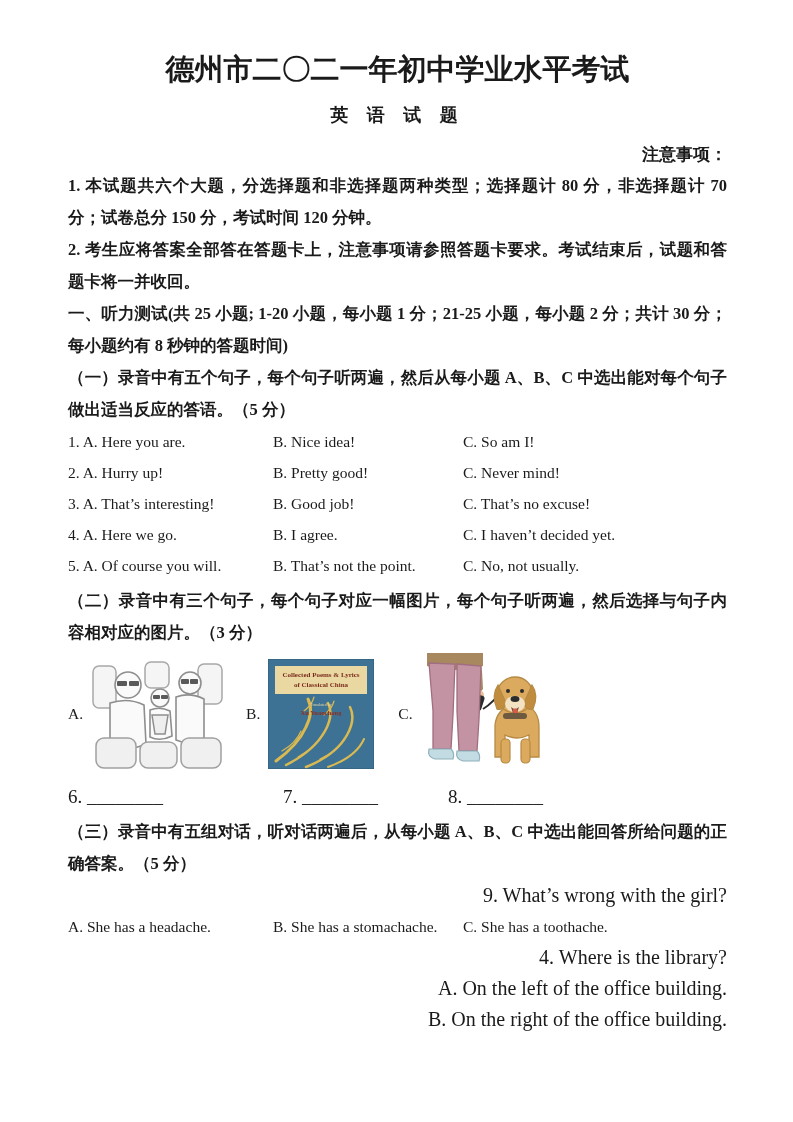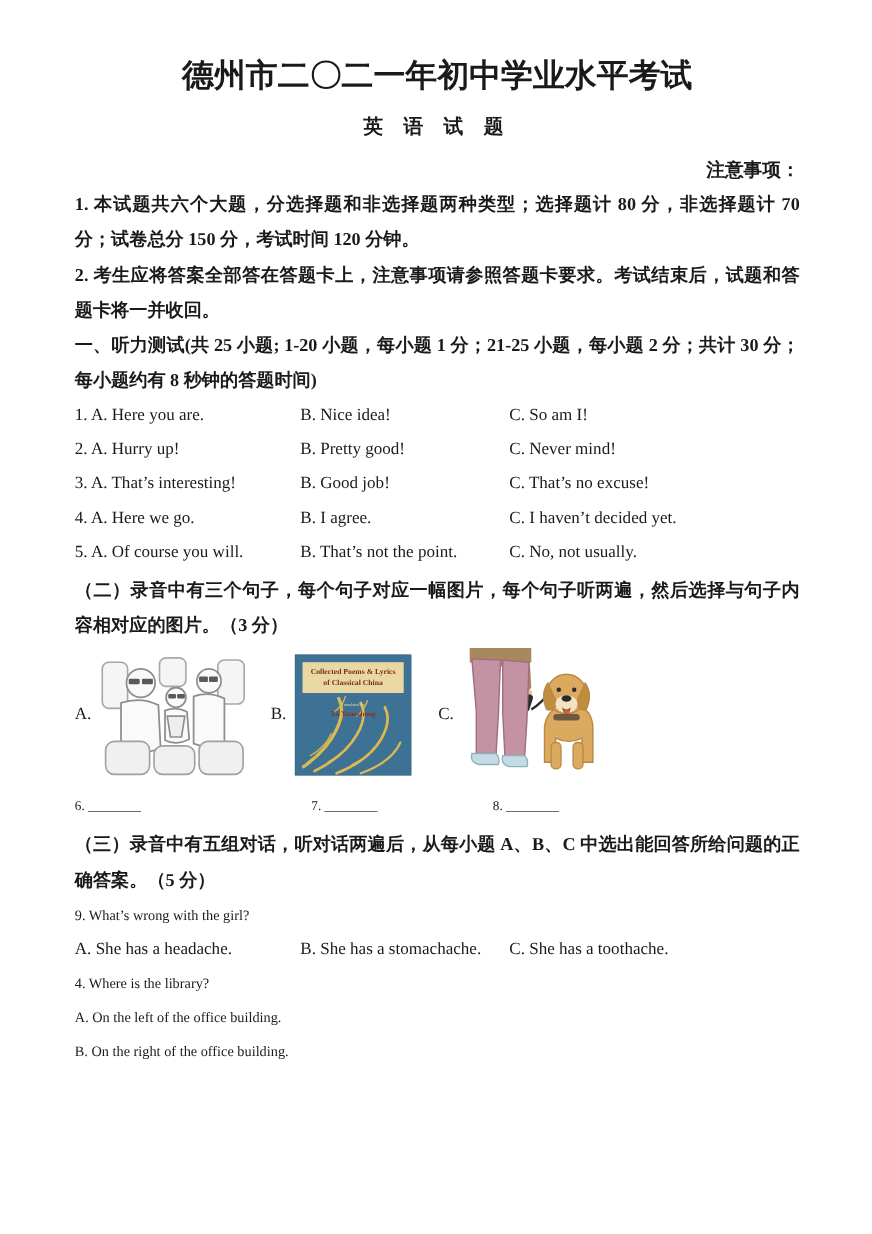--- a/index.html
+++ b/index.html
@@ -6,44 +6,45 @@
   body{width:793px;height:1122px;overflow:hidden;
        font-family:"Liberation Serif","DejaVu Serif",serif;color:#1a1a1a;}
   .page{padding:52px 66px 0 68px;}
   .title{font-size:29px;line-height:34px;font-weight:bold;text-align:center;margin:0;}
   .subtitle{font-size:18px;line-height:30px;font-weight:bold;text-align:center;
             letter-spacing:7px;margin:14px 0 0 0;}
   .cn{font-size:16.5px;line-height:32px;font-weight:bold;text-align:justify;margin:0;}
   .notice-head{margin-top:10px;font-size:17px;line-height:30px;font-weight:bold;text-align:right;}
   .en-row{font-size:15.5px;line-height:31px;height:31px;white-space:nowrap;
           display:grid;grid-template-columns:205px 190px 1fr;}
-  .en-line{font-size:13px;line-height:31px;height:31px;}
+  .en-line{font-size:20px;line-height:31px;height:31px;text-align:right;}
   .mt4{margin-top:4px;}
   .pics-row{display:flex;align-items:center;height:122px;margin-top:4px;}
   .pic-label{font-size:15.5px;margin-right:8px;}
   .pic{flex:0 0 auto;}
   .gap1{width:22px;} .gap2{width:24px;}
   .blanks-row{display:grid;grid-template-columns:215px 165px 1fr;
-              font-size:12px;line-height:31px;height:31px;margin-top:6px;font-family:Liberation Serif, serif;}
+              font-size:19px;line-height:31px;height:31px;margin-top:6px;font-family:Liberation Serif, serif;}
   svg text{font-family:"Liberation Serif","DejaVu Serif",serif;}
 </style>
 </head>
 <body>
 
 <div class="page">
 
   <h1 class="title">德州市二〇二一年初中学业水平考试</h1>
   <h2 class="subtitle">英 语 试 题</h2>
 
   <div class="notice-head">注意事项：</div>
   <p class="cn">1. 本试题共六个大题，分选择题和非选择题两种类型；选择题计 80 分，非选择题计 70 分；试卷总分 150 分，考试时间 120 分钟。</p>
   <p class="cn">2. 考生应将答案全部答在答题卡上，注意事项请参照答题卡要求。考试结束后，试题和答题卡将一并收回。</p>
 
   <p class="cn">一、听力测试(共 25 小题; 1-20 小题，每小题 1 分；21-25 小题，每小题 2 分；共计 30 分；每小题约有 8 秒钟的答题时间)</p>
 
+  <p class="cn">（一）录音中有五个句子，每个句子听两遍，然后从每小题 A、B、C 中选出能对每个句子做出适当反应的答语。（5 分）</p>
 
   <div class="en-row">
     <span>1. A. Here you are.</span>
     <span>B. Nice idea!</span>
     <span>C. So am I!</span>
   </div>
   <div class="en-row">
     <span>2. A. Hurry up!</span>
     <span>B. Pretty good!</span>
     <span>C. Never mind!</span>

